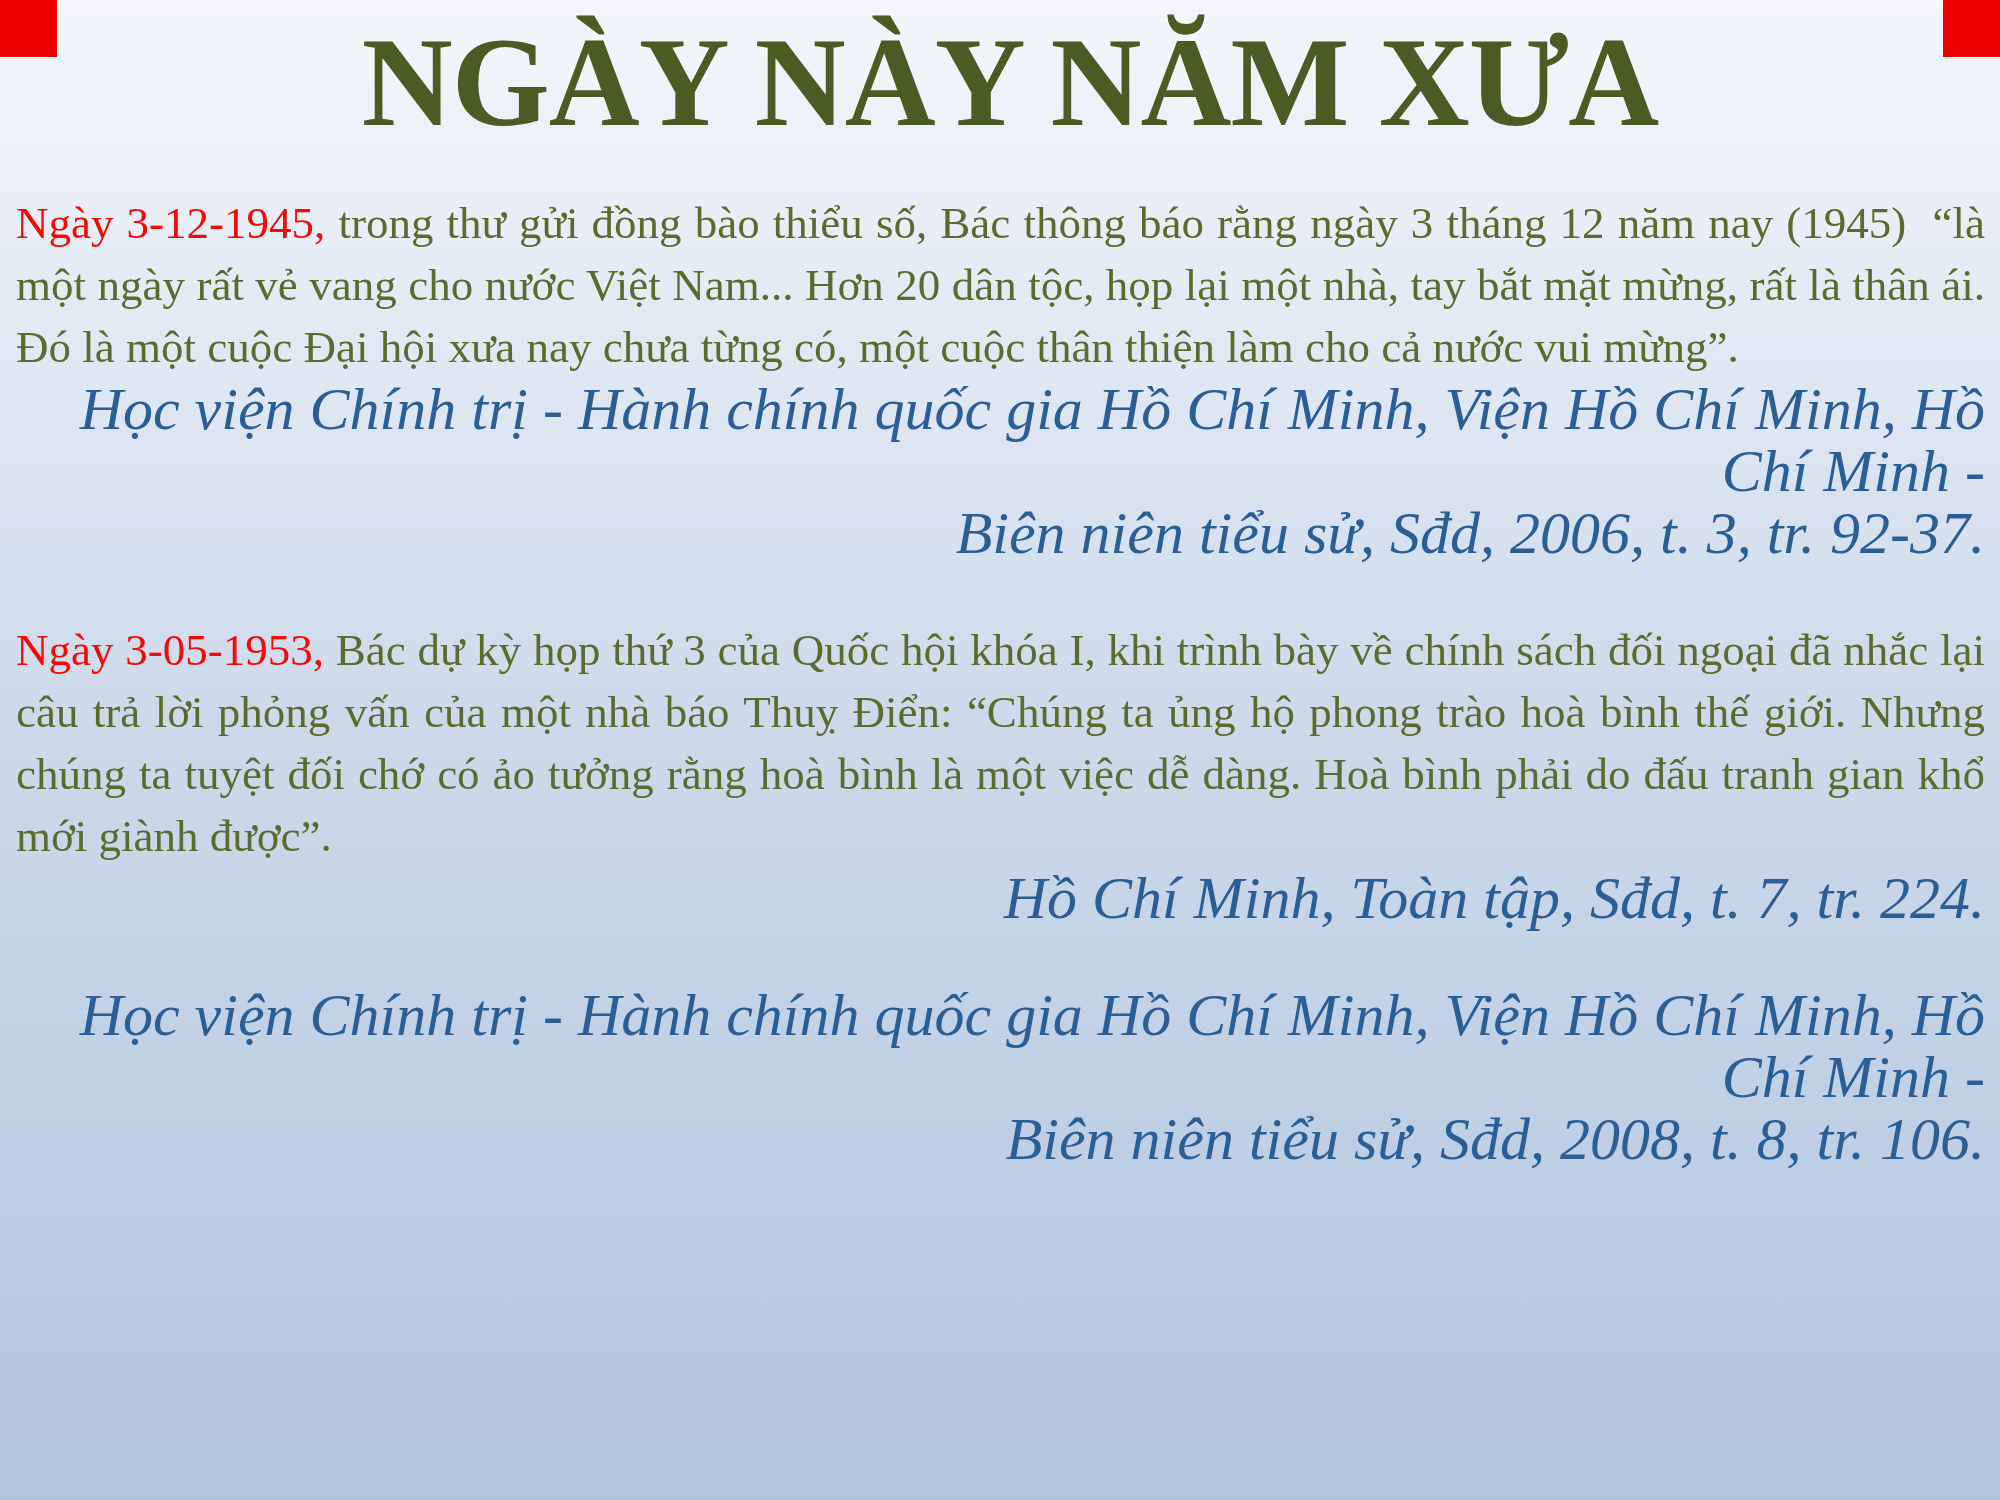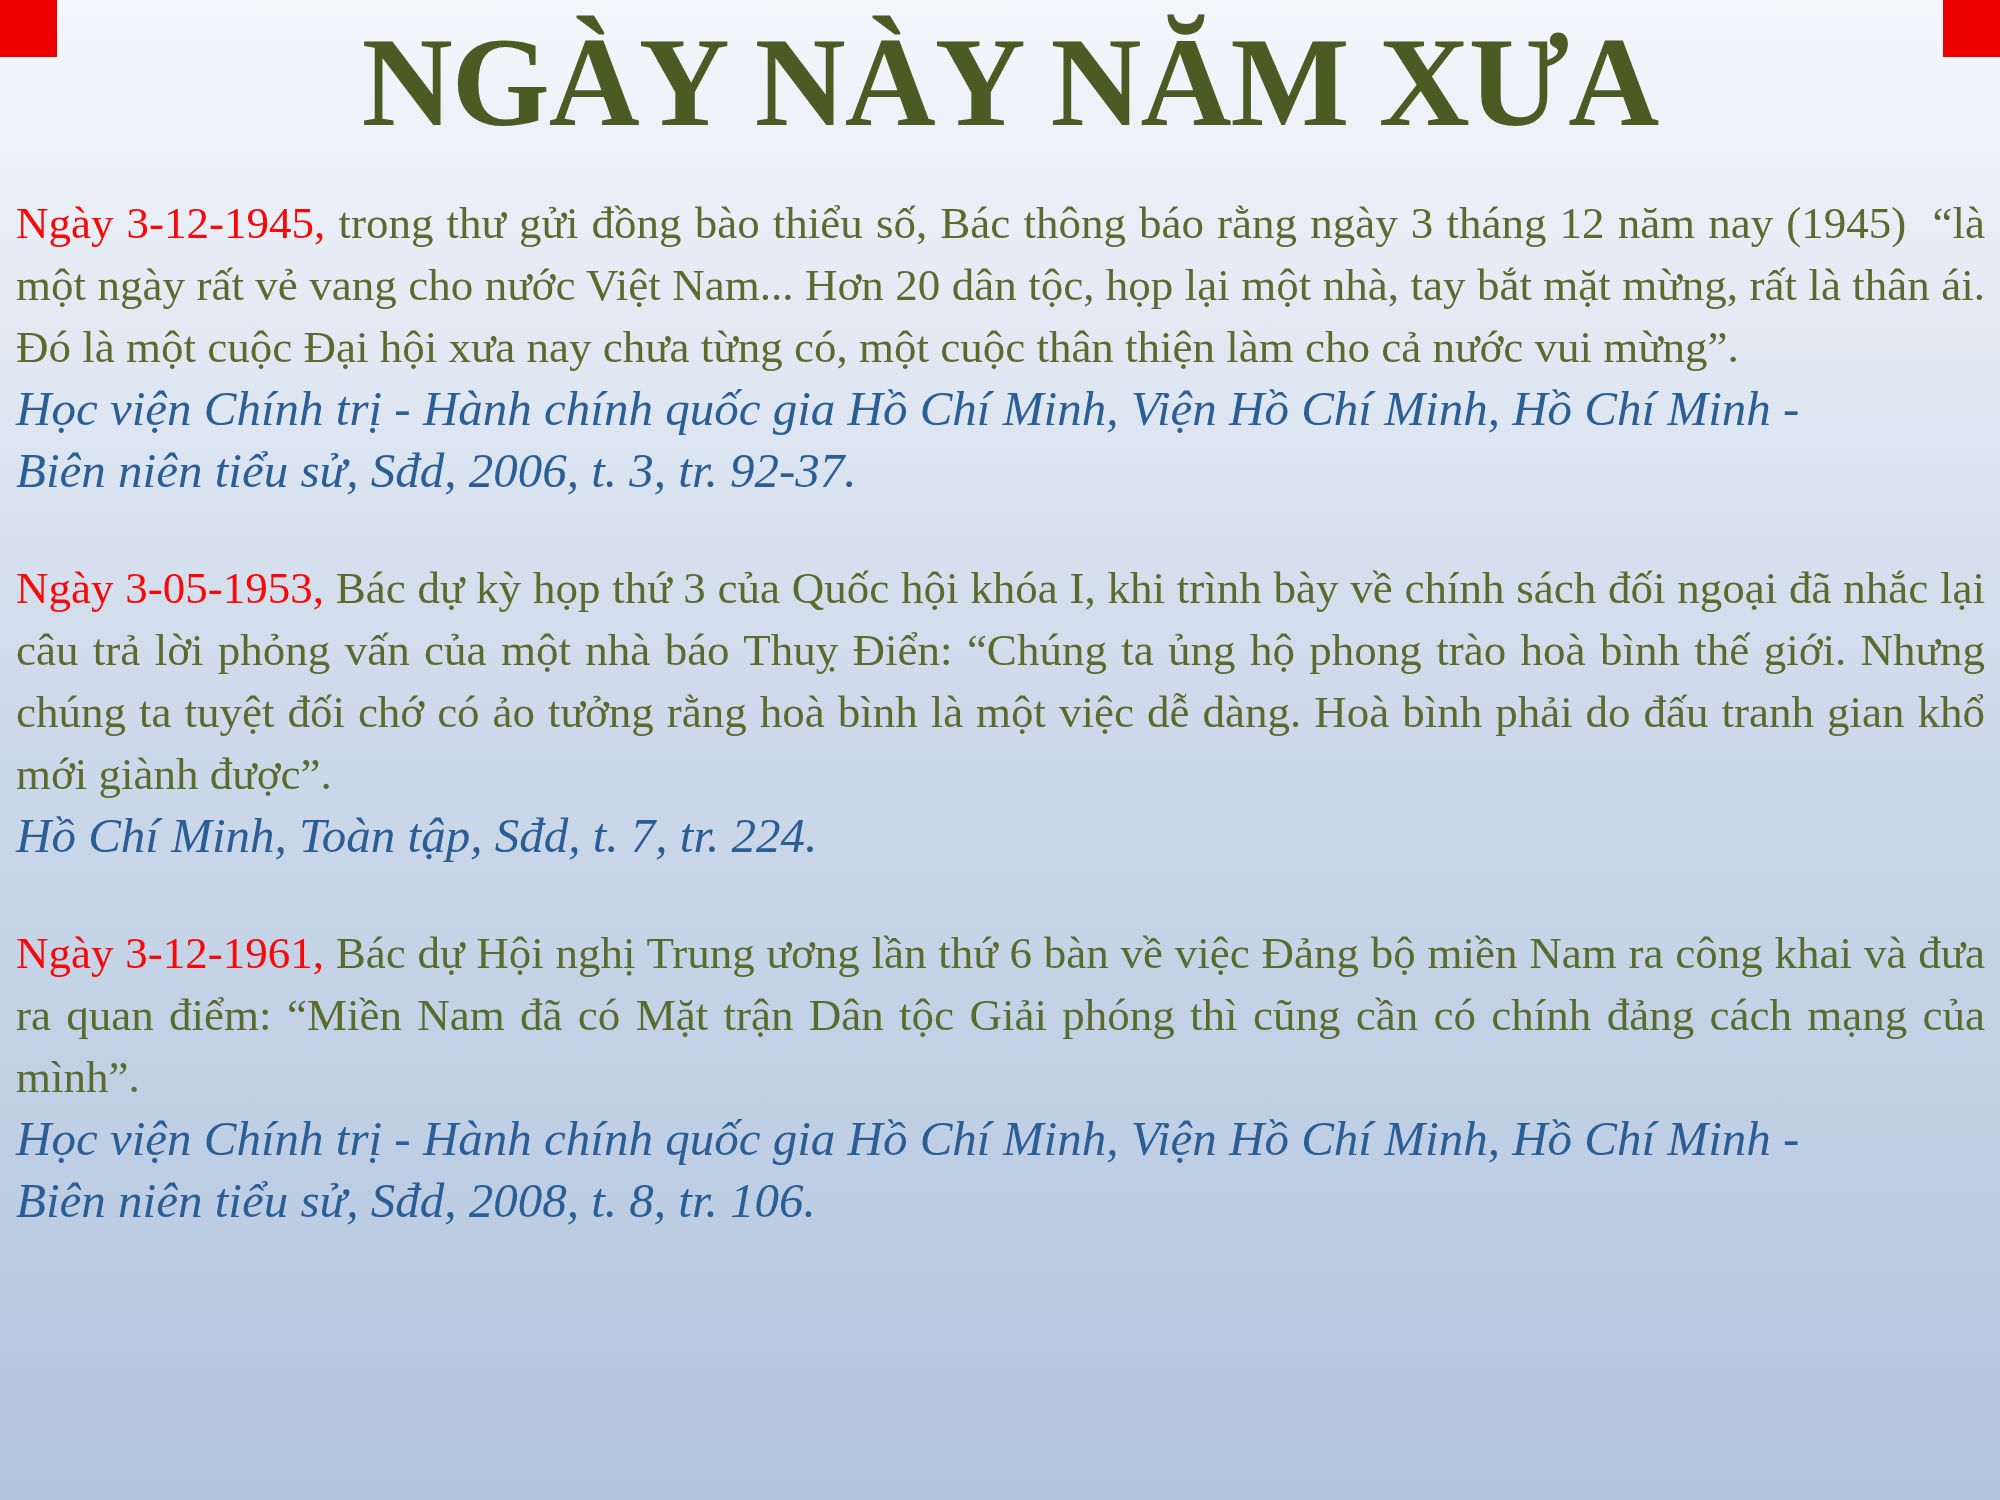--- a/index.html
+++ b/index.html
@@ -51,23 +51,23 @@
   }
 
   .para {
     margin: 0;
     text-align: justify;
   }
   .para .date { color: var(--c-date, #F60909); }
 
   .citation {
     margin: 0 0 55px 0;
-    text-align: left;
+    text-align: right;
     font-style: italic;
-    font-size: 49px;
+    font-size: 60px;
     line-height: 62px;
     color: var(--c-citation, #2B5E95);
   }
   .citation div { min-height: 0; }
 
   .footer {
     position: absolute;
     left: 0;
     top: 1382px;
     width: 2000px;
@@ -115,21 +115,20 @@
     <div class="citation">
       <div>Học viện Chính trị - Hành chính quốc gia Hồ Chí Minh, Viện Hồ Chí Minh, Hồ Chí Minh -</div>
       <div>Biên niên tiểu sử, Sđd, 2006, t. 3, tr. 92-37.</div>
     </div>
 
     <p class="para"><span class="date">Ngày 3-05-1953,</span><span> Bác dự kỳ họp thứ 3 của Quốc hội khóa I, khi trình bày về chính sách đối ngoại đã nhắc lại câu trả lời phỏng vấn của một nhà báo Thuỵ Điển: “Chúng ta ủng hộ phong trào hoà bình thế giới. Nhưng chúng ta tuyệt đối chớ có ảo tưởng rằng hoà bình là một việc dễ dàng. Hoà bình phải do đấu tranh gian khổ mới giành được”.</span></p>
     <div class="citation">
       <div>Hồ Chí Minh, Toàn tập, Sđd, t. 7, tr. 224.</div>
     </div>
 
-    <p class="para"><span class="date">Ngày 3-12-1961,</span><span> Bác dự Hội nghị Trung ương lần thứ 6 bàn về việc Đảng bộ miền Nam ra công khai và đưa ra quan điểm: “Miền Nam đã có Mặt trận Dân tộc Giải phóng thì cũng cần có chính đảng cách mạng của mình”.</span></p>
     <div class="citation">
       <div>Học viện Chính trị - Hành chính quốc gia Hồ Chí Minh, Viện Hồ Chí Minh, Hồ Chí Minh -</div>
       <div>Biên niên tiểu sử, Sđd, 2008, t. 8, tr. 106.</div>
     </div>
 
   </div>
 
 
 </div>
 

